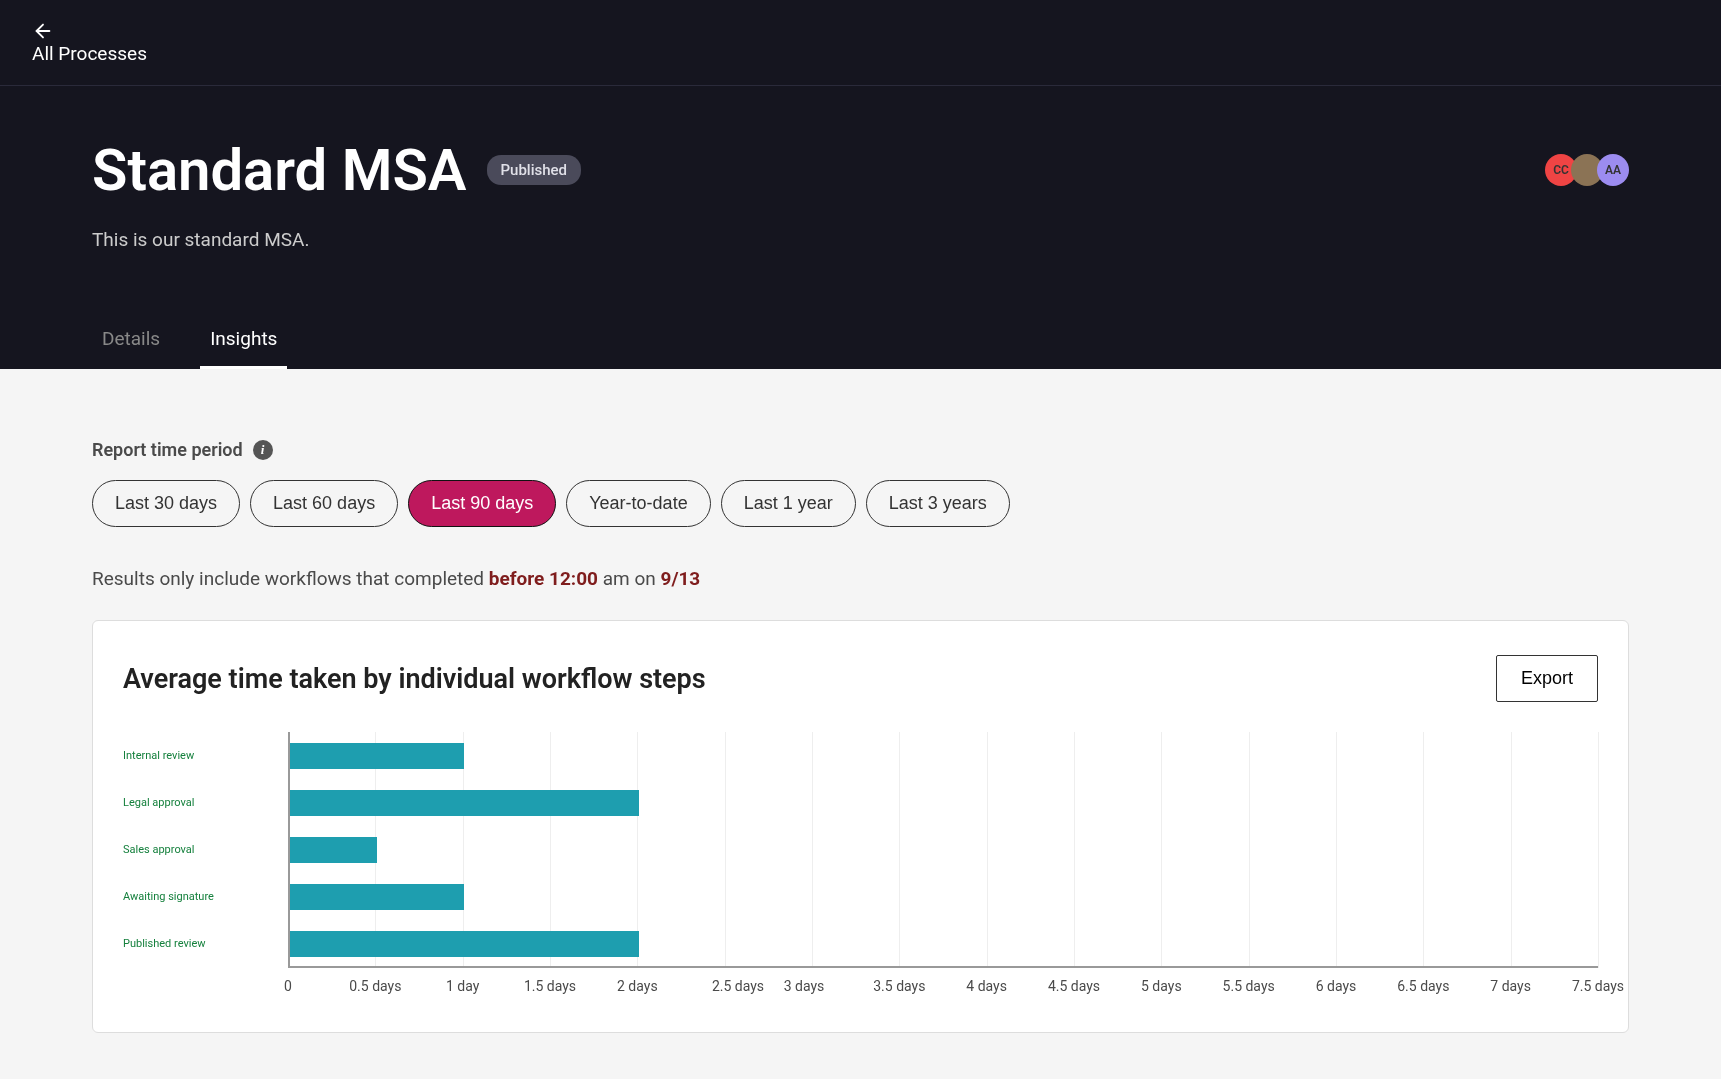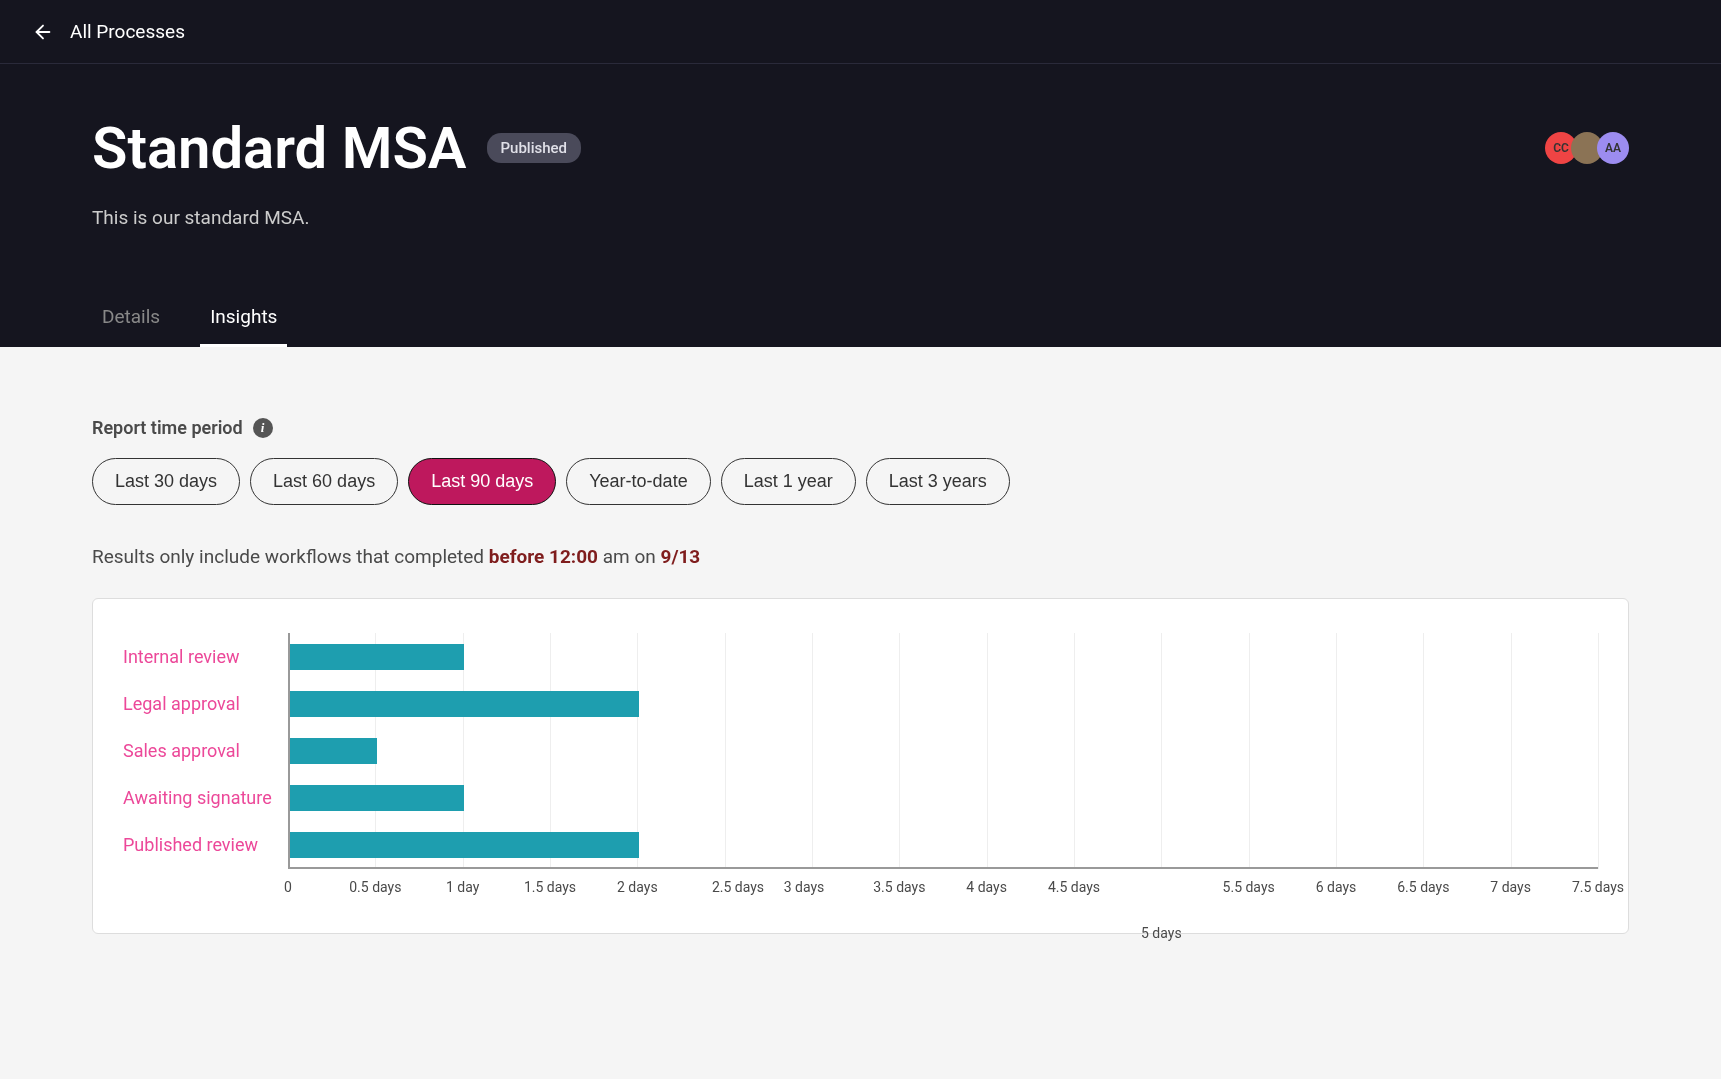--- a/index.html
+++ b/index.html
@@ -11,24 +11,25 @@
       font-family: -apple-system, BlinkMacSystemFont, 'Segoe UI', Roboto, Helvetica, Arial, sans-serif;
       background: #f5f5f5;
       width: 1721px;
     }
     .dark-header {
       background: #15151f;
       color: #fff;
     }
     .nav-back {
       display: flex;
-      align-items: flex-end;
+      align-items: flex-start;
       padding: 20px 32px;
       border-bottom: 1px solid #2a2a3a;
       cursor: pointer;
+      flex-direction: column;
     }
     .nav-back svg {
       margin-right: 16px;
     }
     .nav-back-text {
       font-size: 19px;
       color: #fff;
     }
     .title-section {
       padding: 50px 92px 0 92px;
@@ -183,22 +184,22 @@
     }
     .y-labels {
       width: 165px;
       display: flex;
       flex-direction: column;
     }
     .y-label {
       height: 47px;
       display: flex;
       align-items: center;
-      font-size: 18px;
-      color: #ec4899;
+      font-size: 11px;
+      color: #15803d;
       justify-content: flex-start;
     }
     .plot {
       flex: 1;
       position: relative;
       height: 236px;
     }
     .grid-lines {
       position: absolute;
       top: 0;
@@ -301,20 +302,24 @@
     <button class="chip">Year-to-date</button>
     <button class="chip">Last 1 year</button>
     <button class="chip">Last 3 years</button>
   </div>
 
   <p class="results-note">
     <span>Results only include workflows that completed </span><strong>before 12:00</strong><span> am on </span><strong>9/13</strong>
   </p>
 
   <div class="card">
+    <div class="card-header">
+      <h2 class="card-title">Average time taken by individual workflow steps</h2>
+      <button class="export-btn">Export</button>
+    </div>
 
     <div class="chart-area">
       <div class="y-labels" id="y-labels">
           <div class="y-label">Internal review</div>
           <div class="y-label">Legal approval</div>
           <div class="y-label">Sales approval</div>
           <div class="y-label">Awaiting signature</div>
           <div class="y-label">Published review</div>
         </div>
       <div class="plot" id="plot">
@@ -361,21 +366,21 @@
         <div class="x-label" style="left: 0px;">0</div>
         <div class="x-label" style="left: 87.3333px;">0.5 days</div>
         <div class="x-label" style="left: 174.667px;">1 day</div>
         <div class="x-label" style="left: 262px;">1.5 days</div>
         <div class="x-label" style="left: 349.333px;">2 days</div>
         <div class="x-label" style="left: 450px;">2.5 days</div>
         <div class="x-label" style="left: 516px;">3 days</div>
         <div class="x-label" style="left: 611.333px;">3.5 days</div>
         <div class="x-label" style="left: 698.667px;">4 days</div>
         <div class="x-label" style="left: 786px;">4.5 days</div>
-        <div class="x-label" style="left: 873.333px; margin-top: 46px;">5 days</div>
+        <div class="x-label" style="left: 873.333px;">5 days</div>
         <div class="x-label" style="left: 960.667px;">5.5 days</div>
         <div class="x-label" style="left: 1048px;">6 days</div>
         <div class="x-label" style="left: 1135.33px;">6.5 days</div>
         <div class="x-label" style="left: 1222.67px;">7 days</div>
         <div class="x-label" style="left: 1310px;">7.5 days</div>
       </div>
   </div>
 </div>
 
 </body></html>

